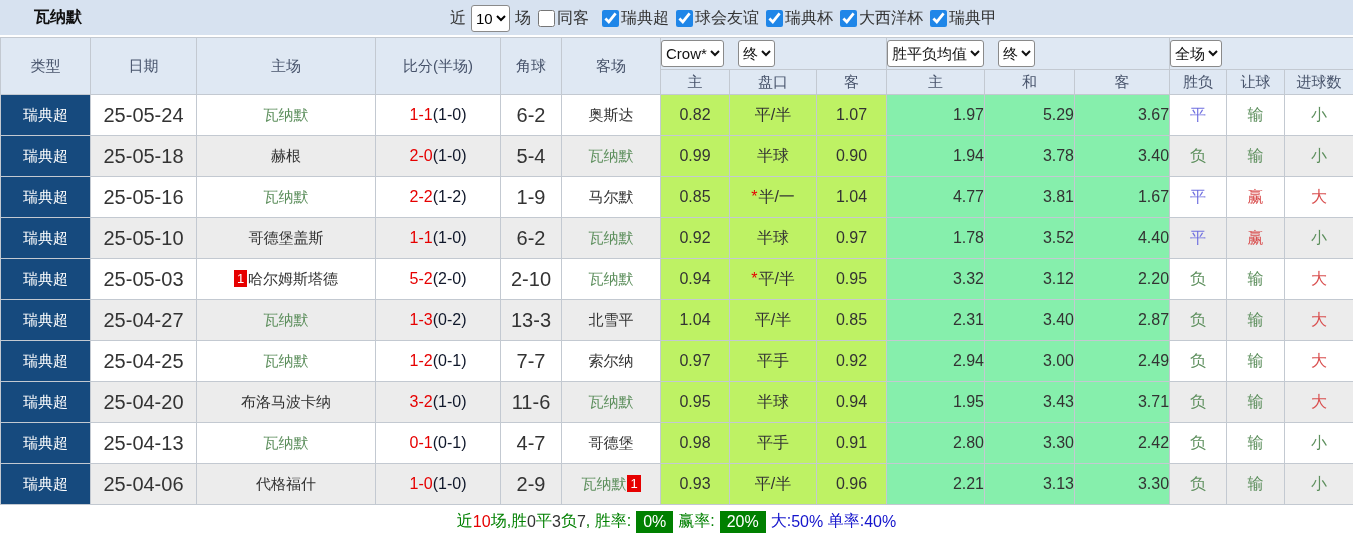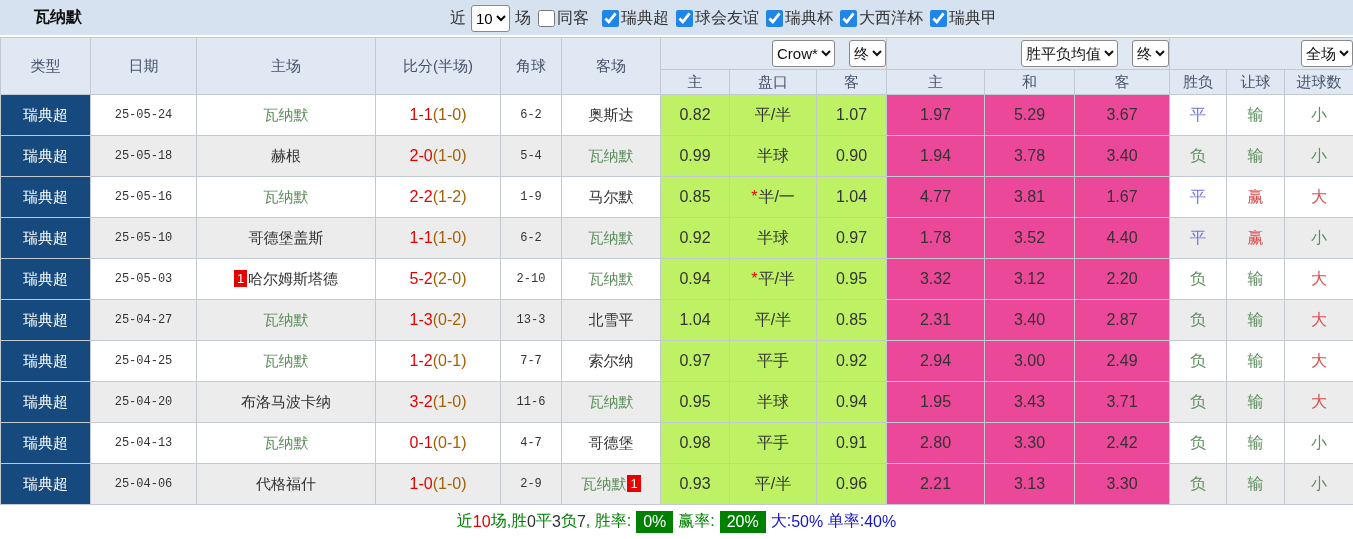--- a/index.html
+++ b/index.html
@@ -16,34 +16,34 @@
   .filters input[type=checkbox] { width:17px; height:17px; accent-color:#1f86e8; margin:0 2px 0 7px; }
   .filters .gap { width:6px; }
 
   
   table { border-collapse:collapse; table-layout:fixed; width:1353px; font-size:16px; color:#333; }
   th, td { border:1px solid #c3c9d1; text-align:center; padding:0; overflow:hidden; white-space:nowrap; }
   table { border:1px solid #a4aeba; }
   thead th { background:#dfe8f3; font-weight:normal; color:#47536b; font-size:15px; }
   thead tr.h1 th { height:32px; }
   thead tr.h2 th { height:25px; }
-  .hgroup { display:flex; justify-content:flex-end; align-items:center; gap:14px; }
+  .hgroup { display:flex; justify-content:flex-start; align-items:center; gap:14px; }
   thead select { height:27px; font-size:15px; background:#fff; color:#111; border:1px solid #8a8a8a; border-radius:3px; }
 
   tbody td { height:41px; }
   tbody tr:nth-child(even) { background:#ececec; }
   td.col-type { background:#164a7e; color:#fff; font-size:15px; }
   td.col-asian { background:#bef264; }
-  td.col-euro { background:#ec4899; }
-  td.col-date, td.col-corner { font-size:12px; color:#333;font-family:Liberation Mono, monospace; }
+  td.col-euro { background:#86efac;text-align:right; }
+  td.col-date, td.col-corner { font-size:20px; color:#333; }
 
   .team { color:#333; font-size:15px; }
   .team-green { color:#5d8f5d; }
   .score { color:#e60000; }
-  .half { color:#a16207; }
+  .half { color:#0f172a; }
   .badge { background:#e60000; color:#fff; font-size:13px; line-height:17px; padding:0 3px; display:inline-block; vertical-align:1px; }
   .badge-pre { margin-right:1px; }
   .badge-post { margin-left:1px; }
   .star { color:#e60000; margin-right:1px; }
 
   .c-blue { color:#7070e0; }
   .c-green { color:#5d8f5d; }
   .c-red { color:#d94f4f; }
 
   

